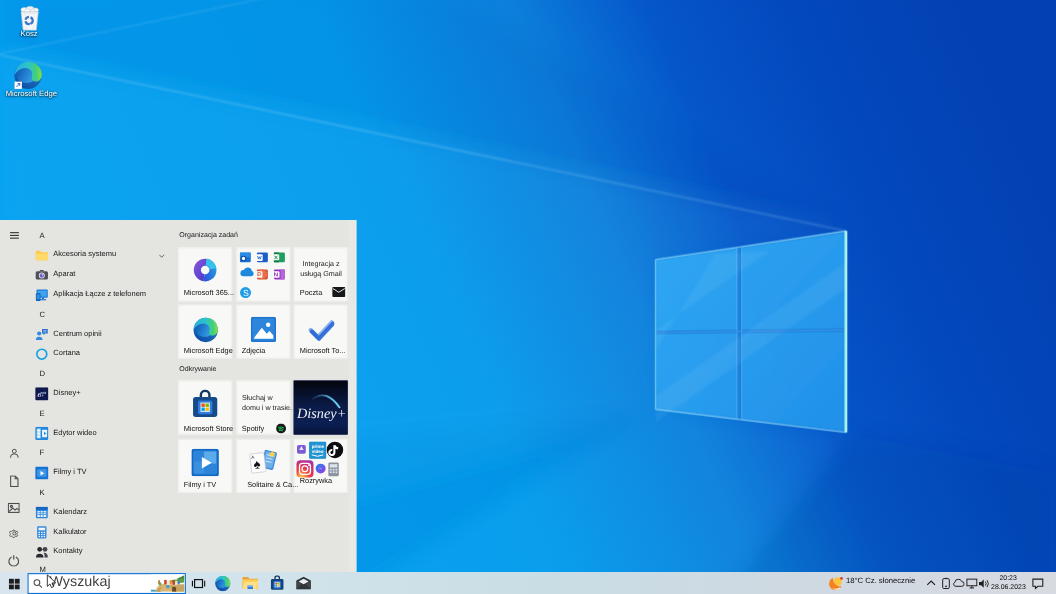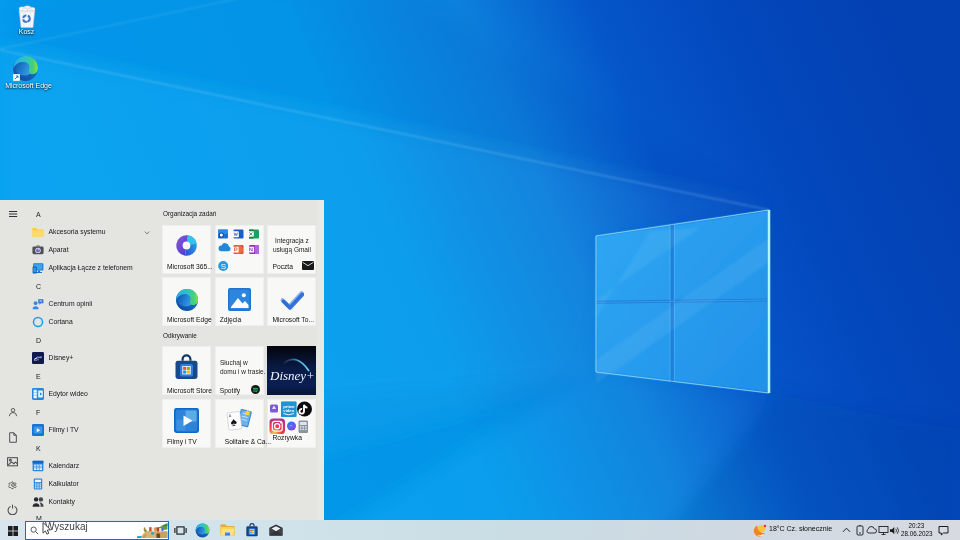--- a/index.html
+++ b/index.html
@@ -455,21 +455,21 @@
         <rect x="5.4" y="0" width="4.6" height="4.6"></rect>
         <rect x="0" y="5.4" width="4.6" height="4.6"></rect>
         <rect x="5.4" y="5.4" width="4.6" height="4.6"></rect>
 </svg>
 
 <div class="abs" style="left:24.5px;top:0.5px;width:144px;height:19px;background:#fff;border:1.3px solid #0b6fd4"></div>
 <svg class="abs" style="left:30px;top:5.5px" width="9" height="9" viewBox="0 0 10 10" fill="none" stroke="#4a4d50" stroke-width="1.05">
 <circle cx="4" cy="4" r="2.9"></circle>
         <line x1="6.3" y1="6.3" x2="9" y2="9"></line>
 </svg>
-<div class="tbtxt" style="left:45px;top:1px;font-size:10px;color:#3f4042">Wyszukaj</div>
+<div class="tbtxt" style="left:45px;top:1px;font-size:13px;color:#3f4042">Wyszukaj</div>
 <svg class="abs" style="left:41.5px;top:1.5px" width="9" height="13" viewBox="0 0 9 13">
 <path d="M1 0.5 v10.6 l2.4 -2.2 l1.5 3.3 l1.9 -0.9 l-1.5 -3.2 l3.3 -0.3 Z" fill="#fff" stroke="#1a1a1a" stroke-width="0.8" stroke-linejoin="round"></path>
 </svg>
 
 <svg class="abs" style="left:137px;top:2px" width="30.5" height="16" viewBox="0 0 30.5 16">
 <rect width="30.5" height="16" fill="#fdfdfc"></rect>
 <path d="M0 16 L0 14.2 Q5 13.8 9 15 L10.5 16 Z" fill="#2d9ec4"></path>
 <path d="M4 16 Q5.5 11 9 9.5 L13 8.5 L15 9.5 L30.5 9 L30.5 16 Z" fill="#d9b473"></path>
 <path d="M5 16 Q7 12.5 10 11 L8 16 Z" fill="#c49a55"></path>
 <path d="M16 10.5 Q20 12.5 19 16 L30.5 16 L30.5 10 Z" fill="#c8a25e"></path>

